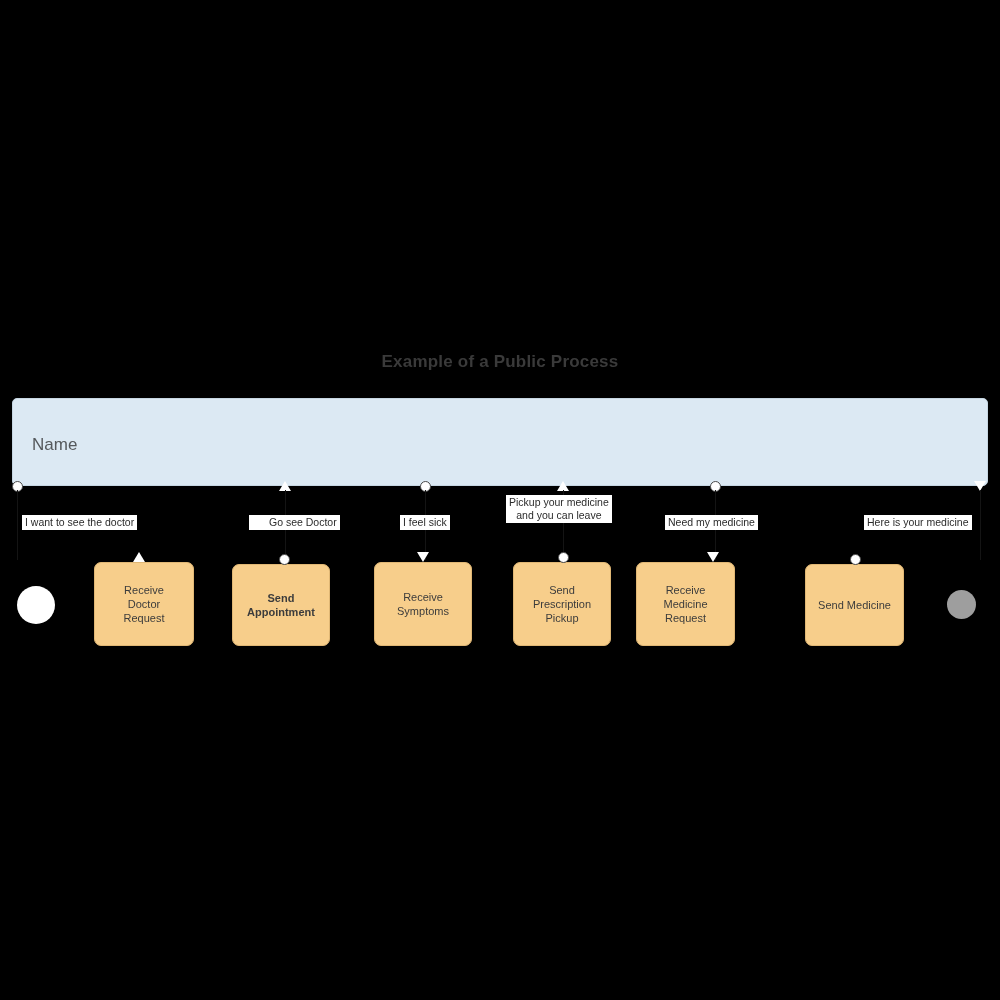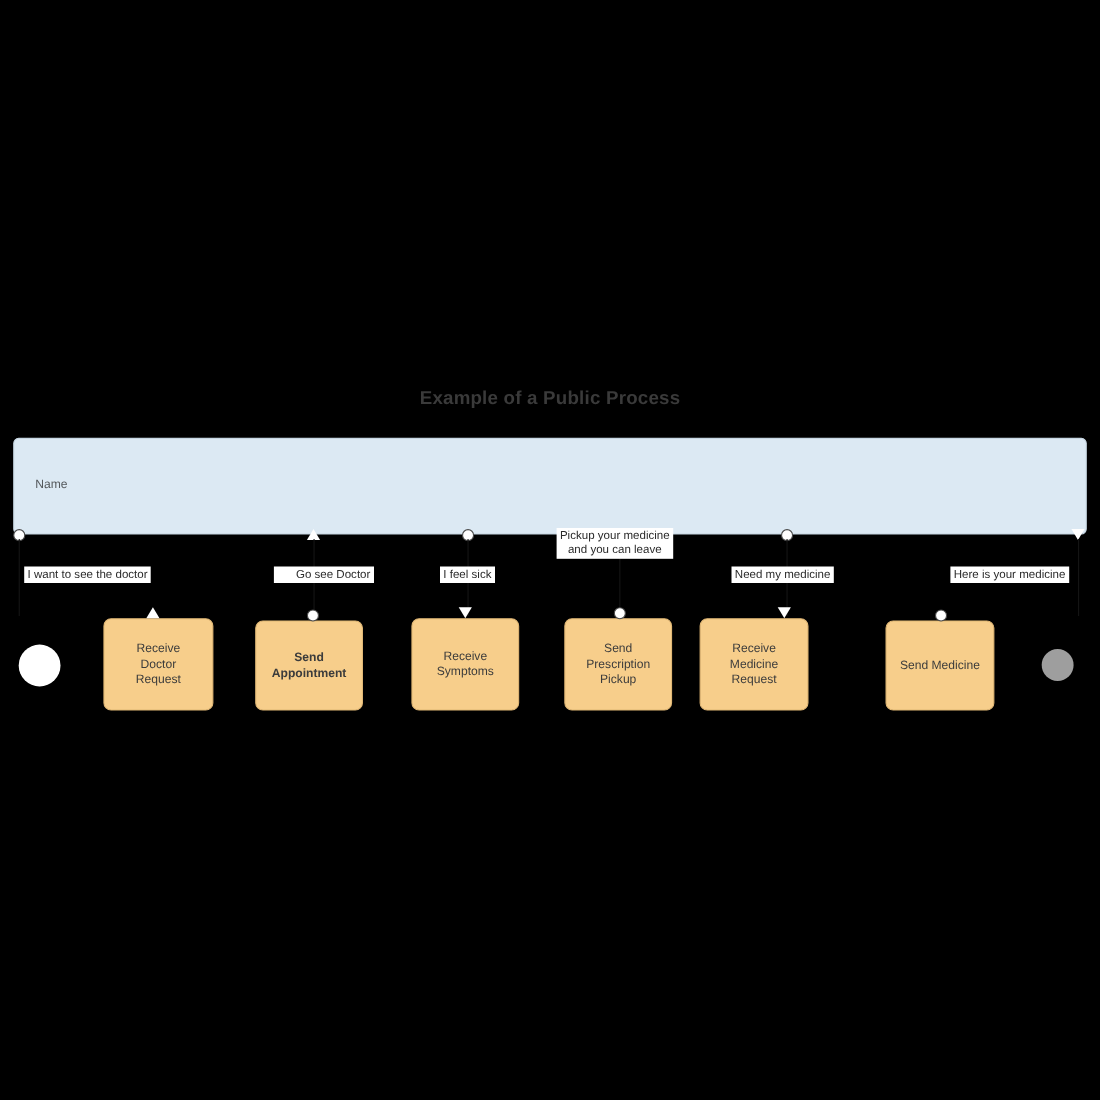--- a/index.html
+++ b/index.html
@@ -44,21 +44,21 @@
     height: 88px;
     background: #DCE9F3;
     border: 1px solid #c6d6e2;
     border-radius: 5px;
     box-sizing: border-box;
   }
   .pool-name {
     position: absolute;
     left: 32px;
     top: 435px;
-    font-size: 11px;
+    font-size: 17px;
     color: #55595c;
     white-space: nowrap;
   }
 
   
   .task {
     position: absolute;
     background: #F7CE8B;
     border: 1px solid #e0b775;
     border-radius: 7px;
@@ -156,21 +156,21 @@
       <div class="flow-line" style="left: 425px; top: 490px; height: 70px;"></div>
       <div class="flow-line" style="left: 563px; top: 490px; height: 70px;"></div>
       <div class="flow-line" style="left: 715px; top: 490px; height: 70px;"></div>
       <div class="flow-line" style="left: 980px; top: 490px; height: 70px;"></div>
     </div>
 
   <div id="flow-labels">
       <div class="flow-label" style="left: 22px; top: 515px;">I want to see the doctor</div>
       <div class="flow-label" style="left: 249px; top: 515px; padding-left: 20px;">Go see Doctor</div>
       <div class="flow-label" style="left: 400px; top: 515px;">I feel sick</div>
-      <div class="flow-label" style="left: 506px; top: 480px;">Pickup your medicine
+      <div class="flow-label" style="left: 506px; top: 495px;">Pickup your medicine
 and you can leave</div>
       <div class="flow-label" style="left: 665px; top: 515px;">Need my medicine</div>
       <div class="flow-label" style="left: 864px; top: 515px;">Here is your medicine</div>
     </div>
 
   <div id="events">
       <div class="event start" style="left: 17px; top: 586px; width: 38px; height: 38px;"></div>
       <div class="event end" style="left: 947px; top: 590px; width: 29px; height: 29px;"></div>
     </div>
 

